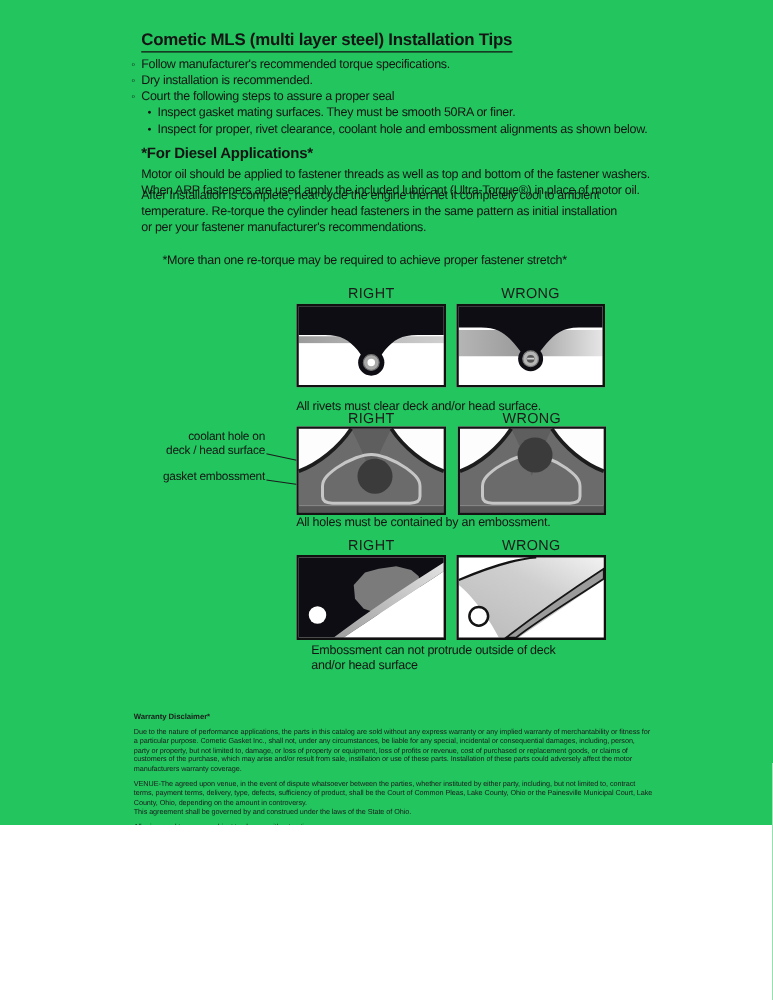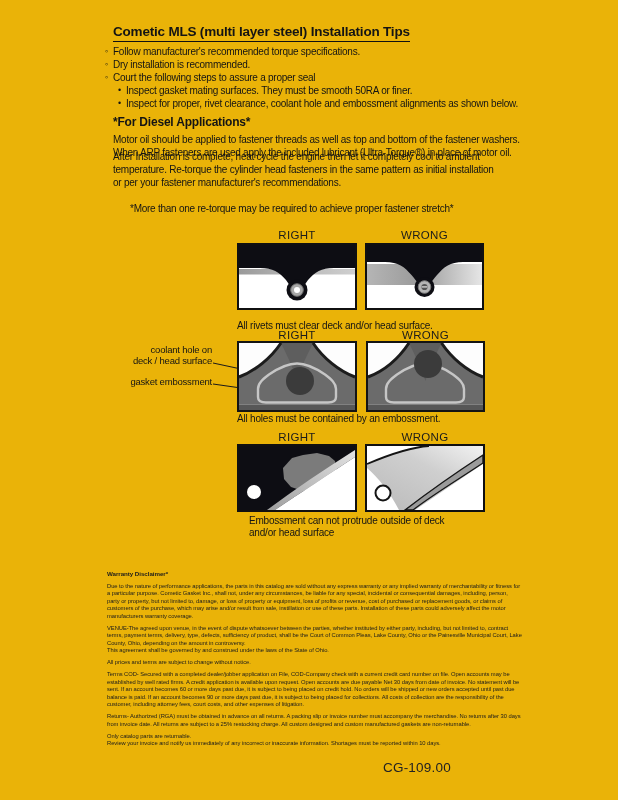--- a/index.html
+++ b/index.html
@@ -1,17 +1,17 @@
 <!DOCTYPE html>
 <html><head>
 <meta charset="utf-8">
 <style>
   html,body{margin:0;padding:0;background:#ffffff;}
   .page{
-    position:relative;width:618px;height:800px;background:#eab308;overflow:hidden;
+    position:relative;width:618px;height:660px;background:#22c55e;overflow:hidden;
     font-family:"Liberation Sans", sans-serif;color:#141414;
   }
   .abs{position:absolute;}
   .title{
     left:113px;top:24px;font-size:13.5px;font-weight:bold;letter-spacing:-0.2px;
     border-bottom:1.6px solid #111;padding-bottom:2px;white-space:nowrap;
   }
   .tips{left:105px;top:45px;font-size:10px;letter-spacing:-0.25px;line-height:13.1px;}
   .tip-row{display:flex;white-space:nowrap;}
   .tip-row.lvl2{padding-left:13px;}

